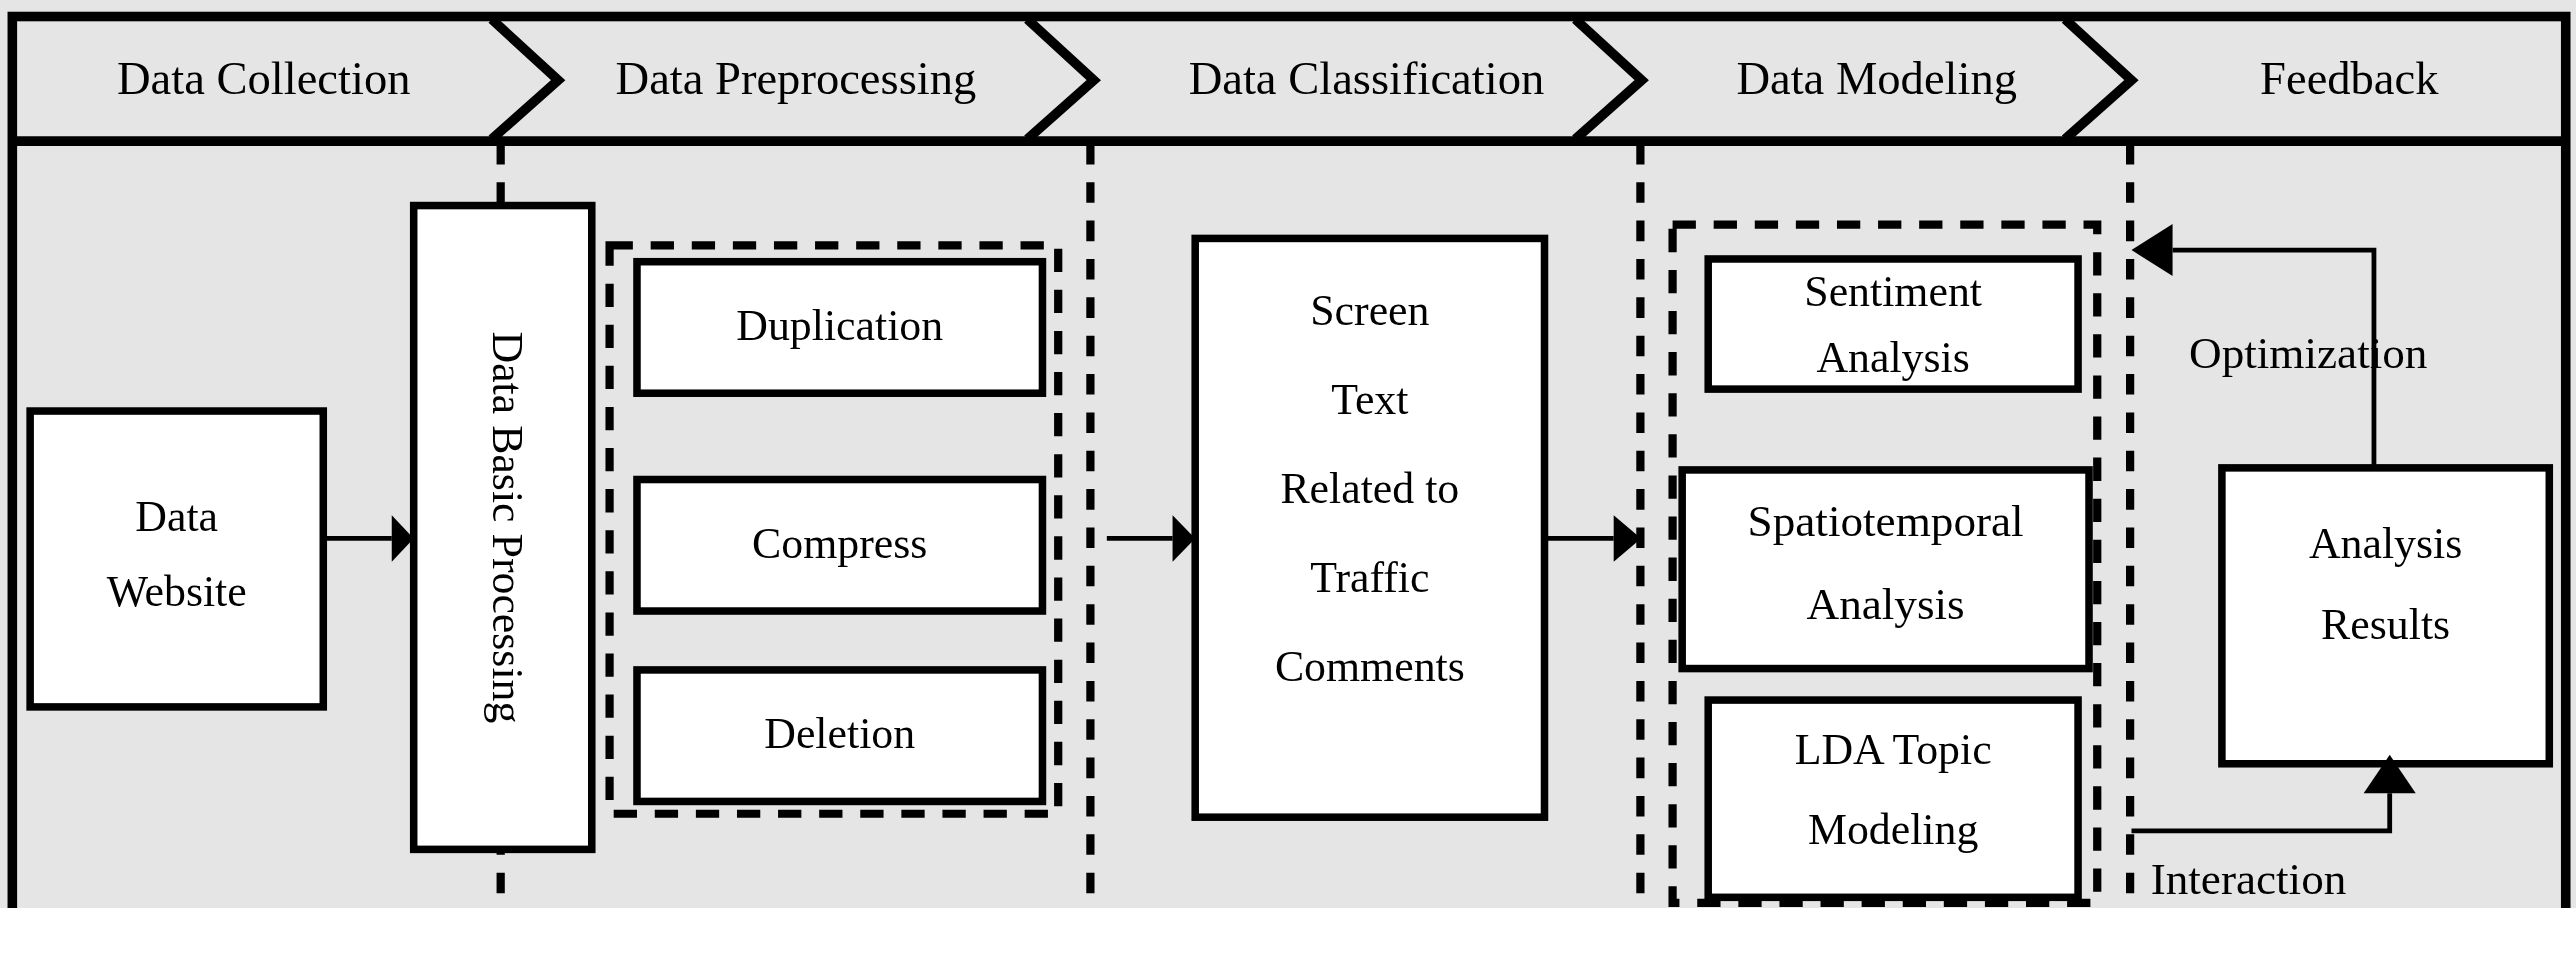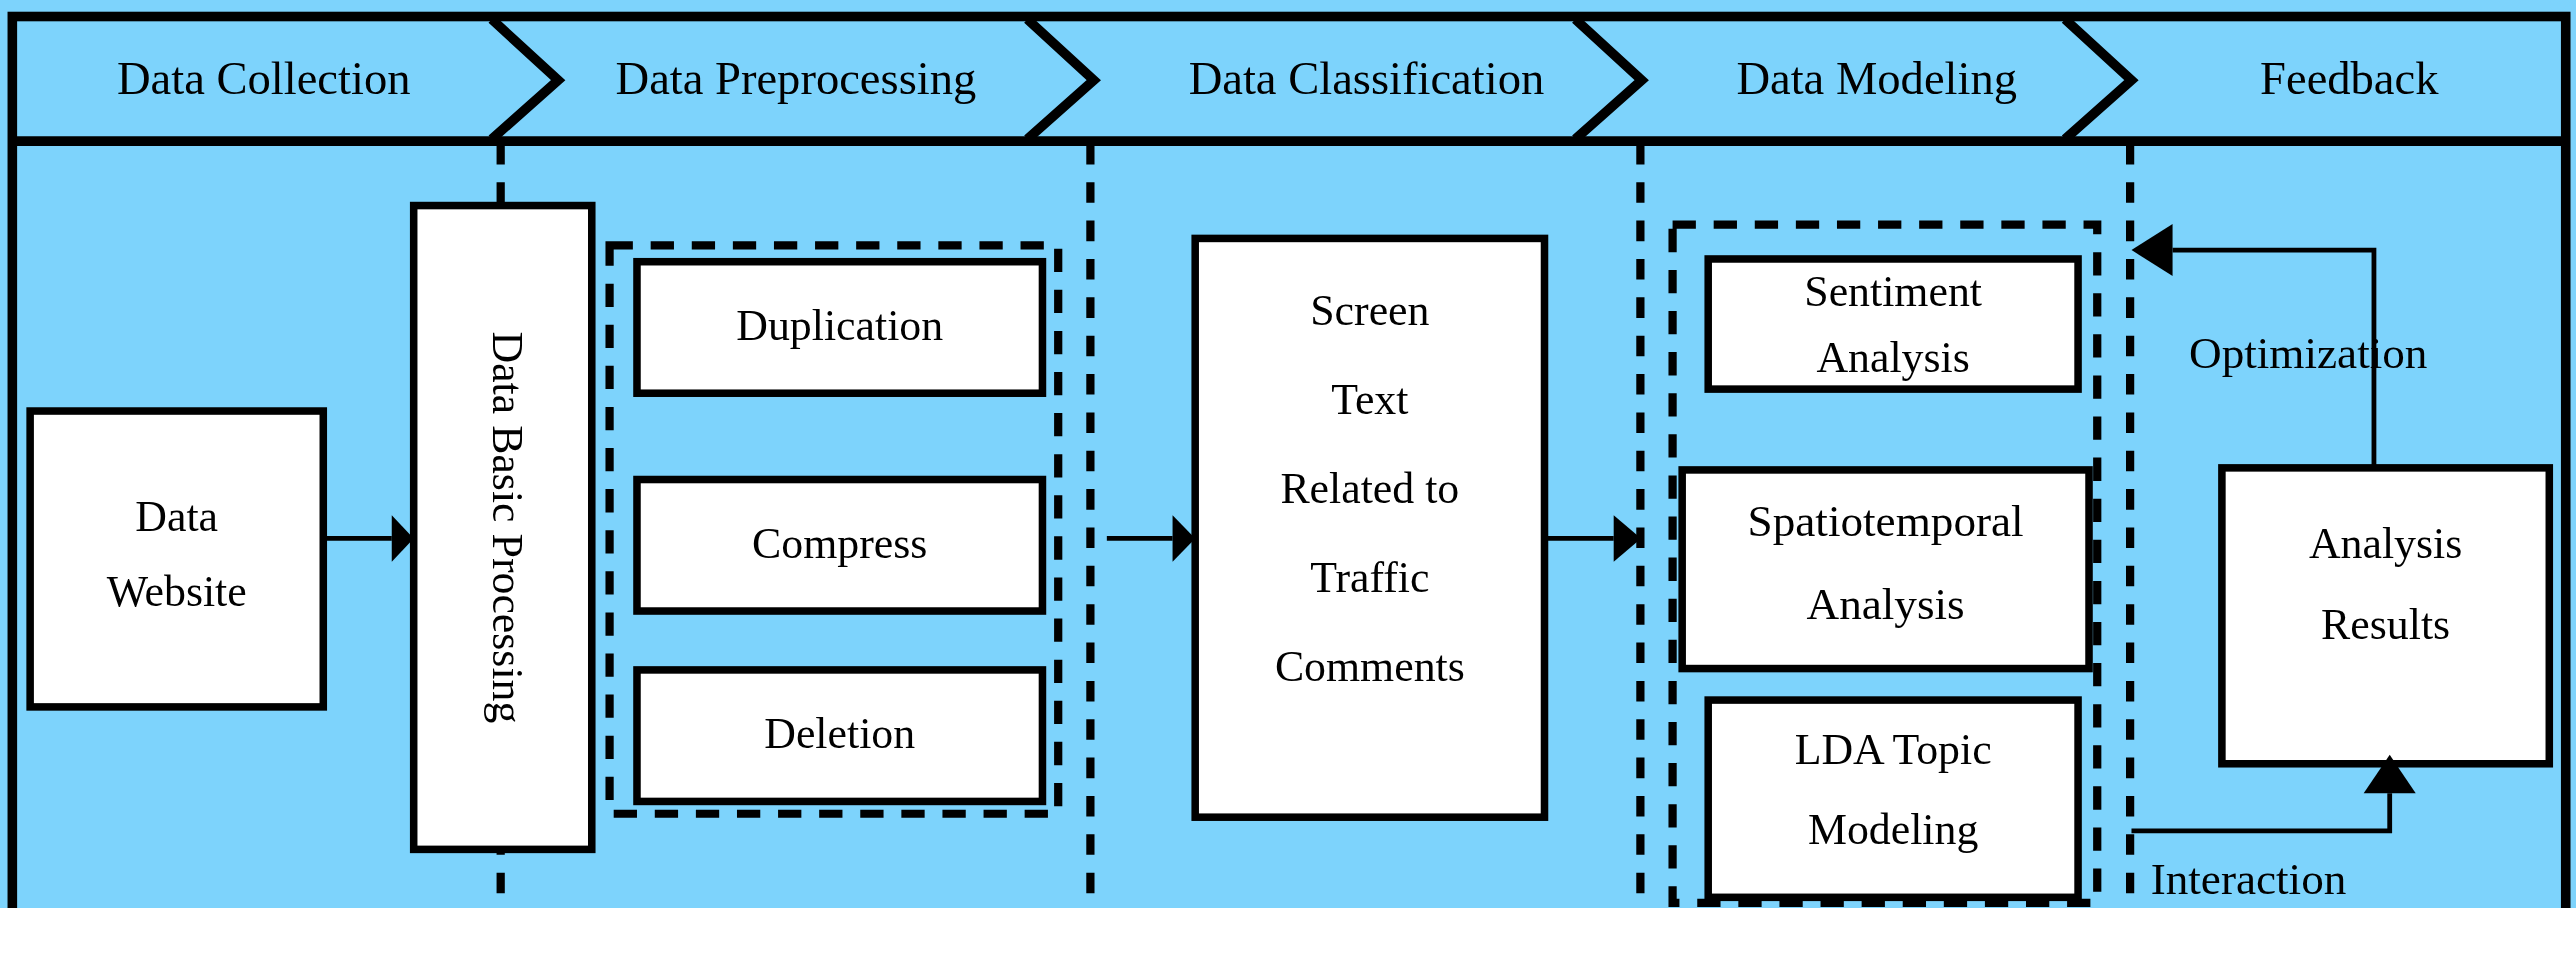--- a/index.html
+++ b/index.html
@@ -4,21 +4,21 @@
 <style>
   html, body {
     margin: 0;
     padding: 0;
     background: #ffffff;
   }
   #stage {
     position: relative;
     width: 2576px;
     height: 908px;
-    background: #7dd3fc;
+    background: #e5e5e5;
     font-family: "Liberation Serif", "DejaVu Serif", serif;
     overflow: hidden;
   }
   svg.diagram {
     position: absolute;
     left: 0;
     top: 0;
     width: 2576px;
     height: 970px;
   }

